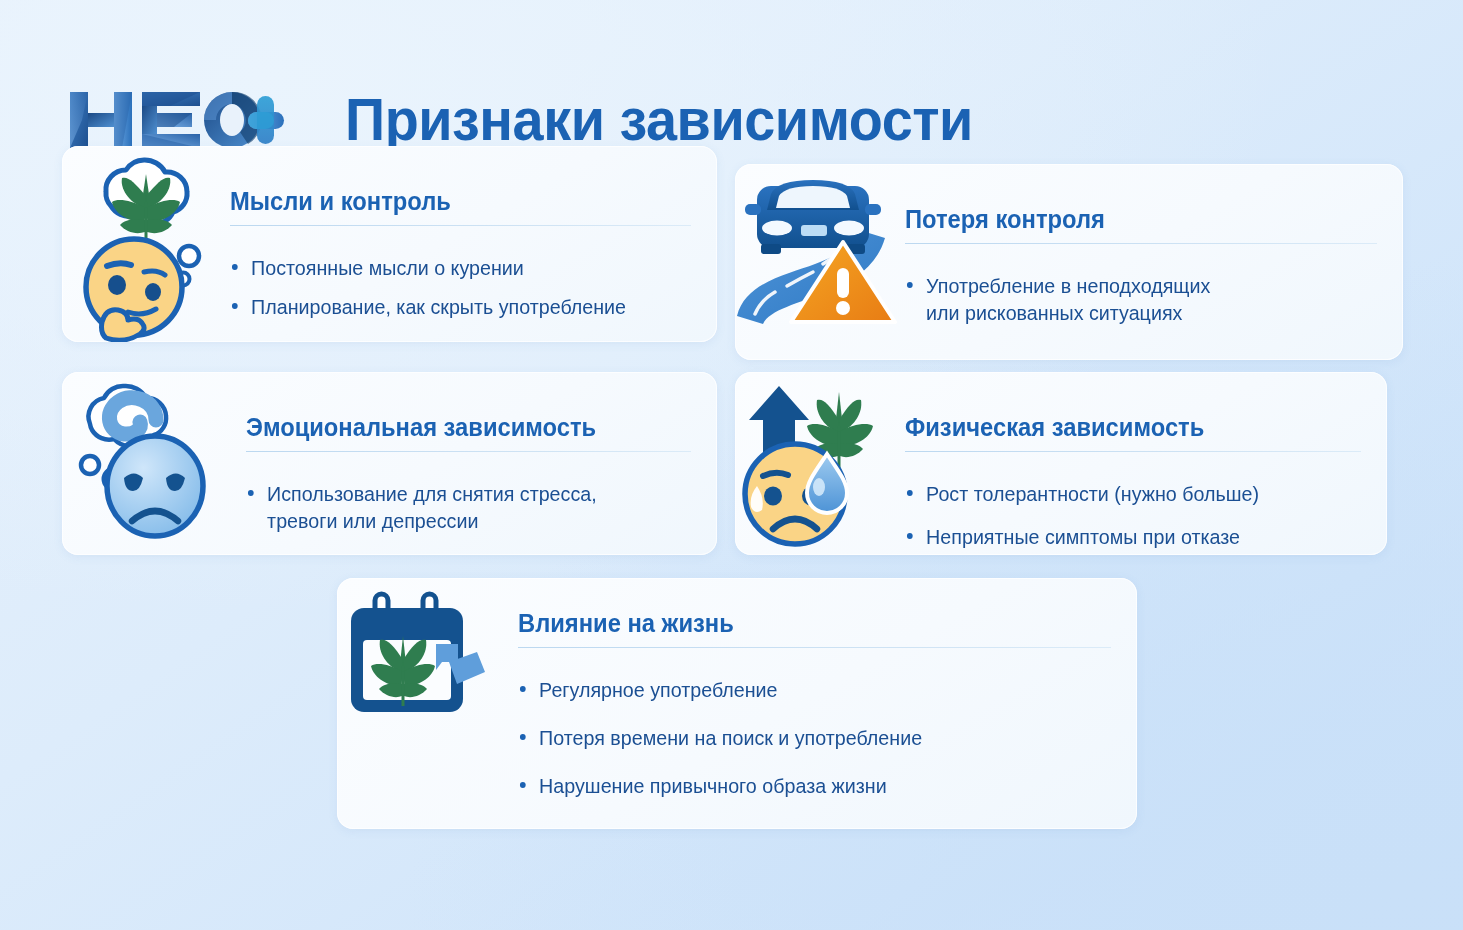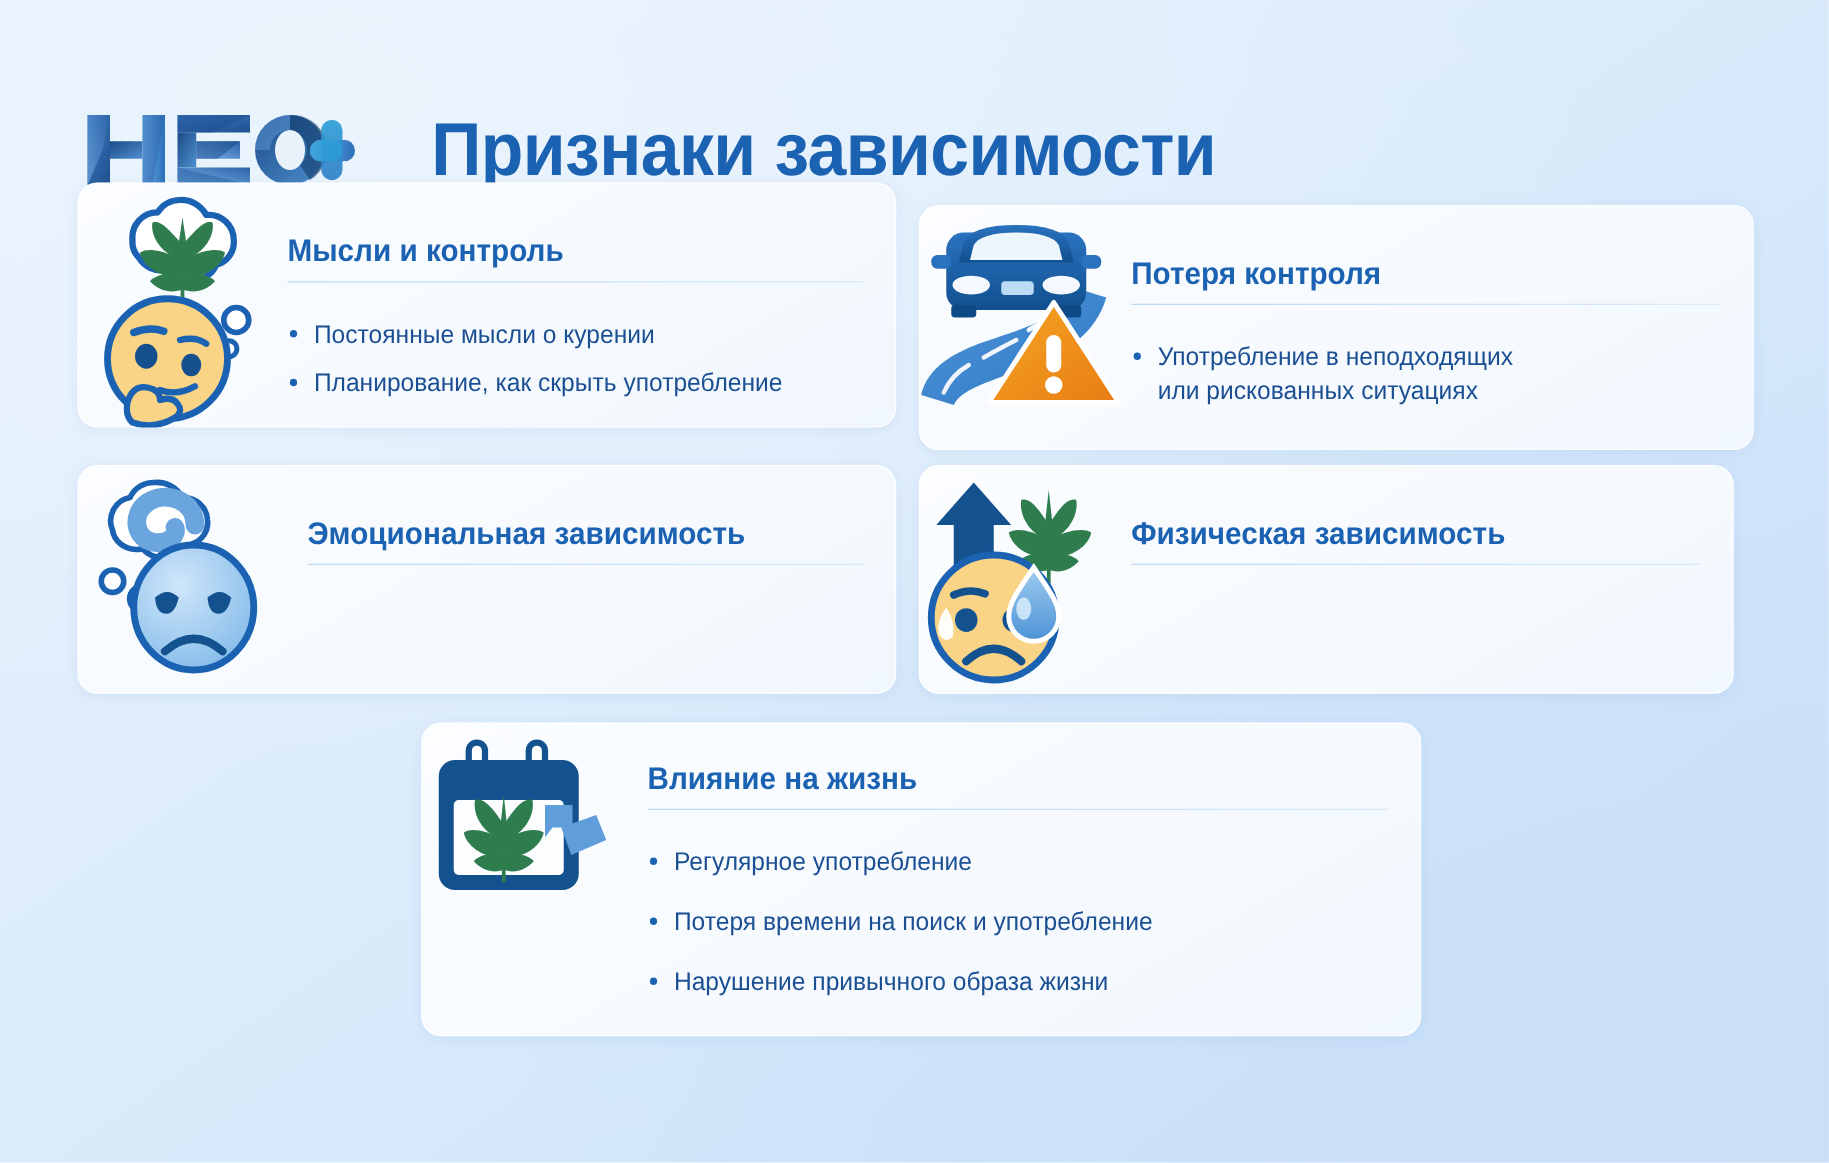--- a/index.html
+++ b/index.html
@@ -304,20 +304,24 @@
 
       <path d="M62 106 q10 -9 19 0 q-3 13 -10 13 q-8 0 -9 -13 z" fill="#14528f"></path>
       <path d="M104 106 q10 -9 19 0 q-3 13 -10 13 q-8 0 -9 -13 z" fill="#14528f"></path>
 
       <path d="M70 149 q23 -20 46 0" stroke="#14528f" stroke-width="6.5" fill="none" stroke-linecap="round"></path>
     </svg>
   </div>
   <div class="card-body">
     <div class="card-heading">Эмоциональная зависимость</div>
     <div class="card-divider"></div>
+    <ul class="bullets">
+      <li><span class="dot"></span><span>Использование для снятия стресса,</span></li>
+      <li style="padding-left:22px;"><span>тревоги или депрессии</span></li>
+    </ul>
   </div>
 </div>
 
 <div class="card card-c4">
   <div class="card-icon">
     <svg width="170" height="183" viewBox="0 0 170 183">
       <defs>
         <linearGradient id="dropG" x1="0" y1="0" x2="0" y2="1">
           <stop offset="0" stop-color="#9ecbf0"></stop>
             <stop offset="1" stop-color="#4d93d6"></stop>
@@ -348,20 +352,24 @@
 
       <path d="M38 157 q22 -20 44 0" stroke="#14528f" stroke-width="6.5" fill="none" stroke-linecap="round"></path>
 
       <path d="M92 82 C104 100 112 110 112 121 a20 20 0 0 1 -40 0 C72 110 80 100 92 82 Z" fill="url(#dropG)" stroke="#ffffff" stroke-width="4"></path>
       <ellipse cx="84" cy="115" rx="6" ry="9" fill="#d8ecfb" opacity="0.85"></ellipse>
     </svg>
   </div>
   <div class="card-body">
     <div class="card-heading">Физическая зависимость</div>
     <div class="card-divider"></div>
+    <ul class="bullets">
+      <li style="margin-bottom:18px;"><span class="dot"></span><span>Рост толерантности (нужно больше)</span></li>
+      <li><span class="dot"></span><span>Неприятные симптомы при отказе</span></li>
+    </ul>
   </div>
 </div>
 
 <div class="card card-c5">
   <div class="card-icon">
     <svg width="160" height="251" viewBox="0 0 160 251" style="margin-top:6px;">
 
       <rect x="38" y="10" width="13" height="34" rx="6.5" fill="#ffffff" stroke="#14528f" stroke-width="5"></rect>
       <rect x="86" y="10" width="13" height="34" rx="6.5" fill="#ffffff" stroke="#14528f" stroke-width="5"></rect>
 

